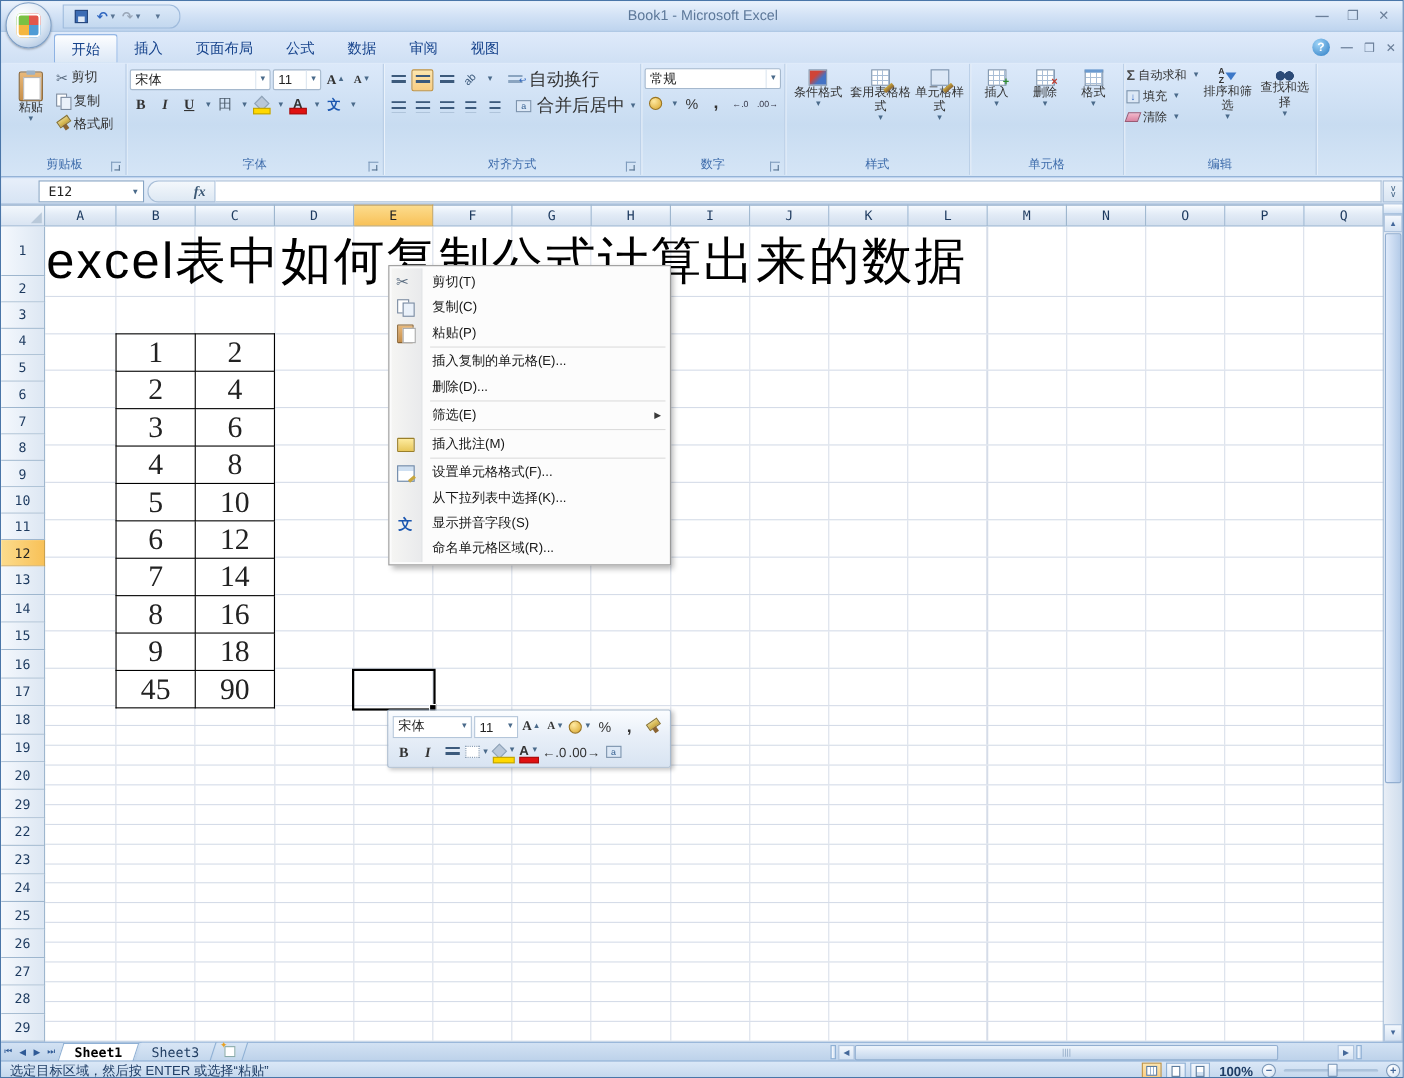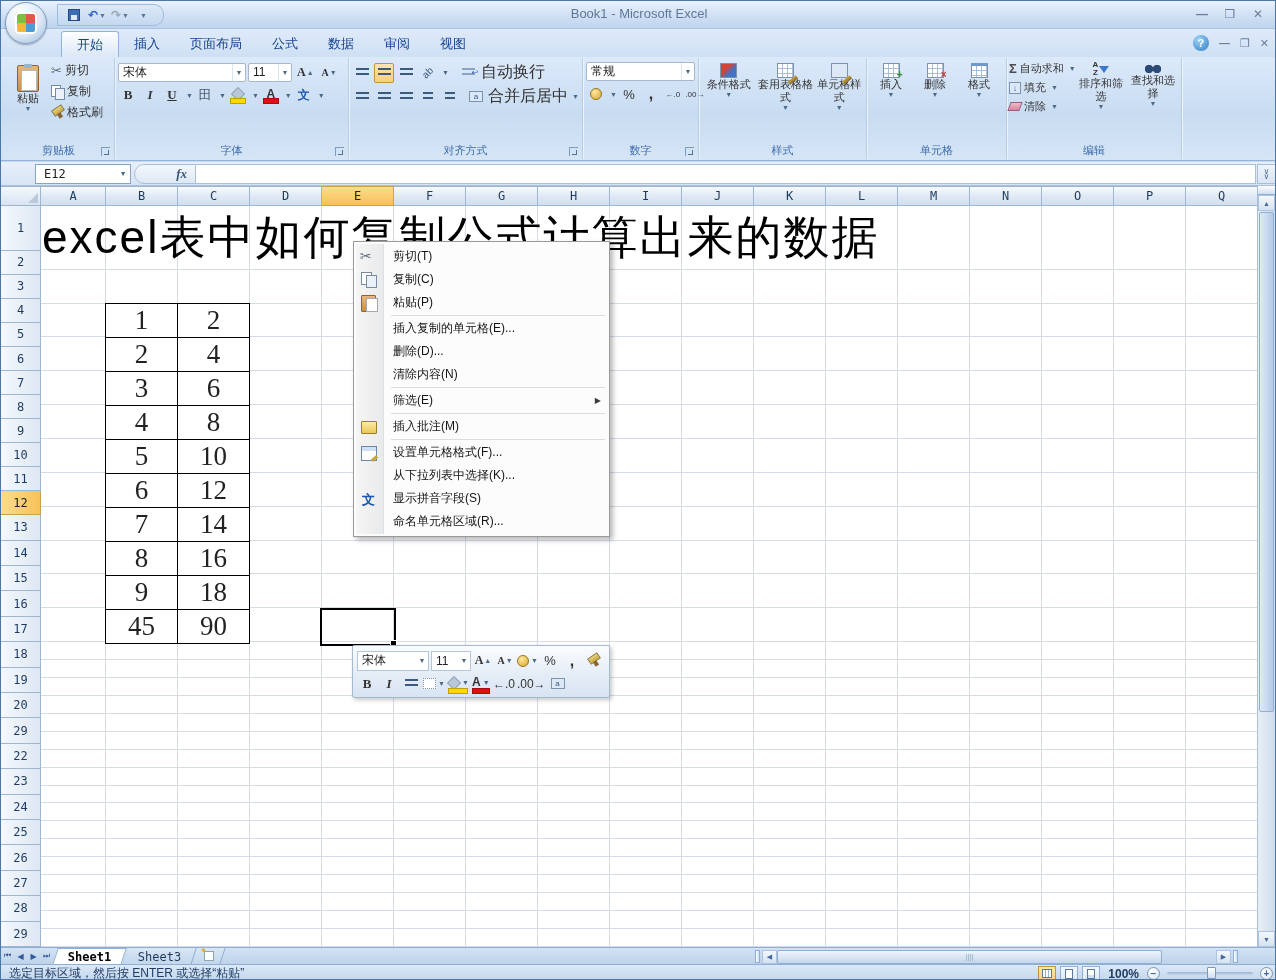--- a/index.html
+++ b/index.html
@@ -17,21 +17,21 @@
 .ic-save::after{content:"";position:absolute;left:2px;bottom:0;width:6px;height:5px;background:#dfe9f5}
 .ic-undo{color:#2f66c0;font-weight:bold}
 .ic-redo{color:#9aa7b8;font-weight:bold}
 .mini-dd{font-size:7px;color:#5a7594;margin-left:1px}
 #title{position:absolute;left:0;top:0;width:1276px;height:26px;line-height:26px;text-align:center;color:#5d7899;font-size:13px}
 .wctl{display:flex;gap:10px;position:absolute;right:10px;top:6px;z-index:5}
 .wctl span{width:18px;text-align:center;color:#6b7f99;font-weight:bold;font-size:12px;line-height:14px}
 
 
 #tabrow{position:absolute;left:0;top:28px;width:1276px;height:28px;background:linear-gradient(#dfeafa,#cfe0f4)}
-#rtabs{position:absolute;left:60px;bottom:0;display:flex;height:26px}
+#rtabs{position:absolute;left:48px;bottom:0;display:flex;height:26px}
 .rtab{padding:0 15px;line-height:26px;font-size:13px;color:#15428b}
 .rtab.active{background:linear-gradient(#fdfeff,#e8f0fa 60%,#dcE8f6);border:1px solid #8db2e3;border-bottom:none;border-radius:3px 3px 0 0}
 #ribctl{position:absolute;right:8px;top:6px;display:flex;gap:10px;align-items:center}
 #helpbtn{width:16px;height:16px;border-radius:50%;background:radial-gradient(circle at 35% 30%,#9fd4f7,#2c7cc4);color:#fff;font-size:11px;font-weight:bold;text-align:center;line-height:16px}
 #ribctl .g{color:#6b7f99;font-weight:bold;font-size:11px}
 
 
 #ribbon{position:absolute;left:0;top:56px;width:1276px;height:104px;background:linear-gradient(#dcE9fa,#c8dcf1 55%,#d5e5f6);border-bottom:1px solid #95b3d7;display:flex;padding:1px 2px}
 .grp{display:flex;flex-direction:column;border-right:1px solid #b9cee6;box-shadow:1px 0 0 #eaf2fb;padding:1px 2px 0 2px}
 .grp-body{flex:1;position:relative}
@@ -80,21 +80,21 @@
 
 #g-align{width:234px}
 .ic-lines{width:13px;height:10px;background:repeating-linear-gradient(#3c5a7c 0 2px,transparent 2px 5px)}
 .ic-orient{font-size:10px;color:#3c5a7c;transform:rotate(-45deg);display:inline-block}
 .ic-wrap{width:13px;height:10px;background:repeating-linear-gradient(#8aa4c0 0 2px,transparent 2px 5px);position:relative}
 .ic-wrap::after{content:"↩";position:absolute;right:-3px;top:0;font-size:8px;color:#2f66c0}
 .ic-merge{width:14px;height:11px;background:#dce8f6;border:1px solid #7c93ad;font-size:8px;color:#2f5a8c;display:flex;align-items:center;justify-content:center}
 .ic-merge::before{content:"a"}
 .lbl12{font-size:16px;color:#333;white-space:nowrap}
 
-#g-num{width:116px}
+#g-num{width:131px}
 .ic-coin{width:12px;height:12px;border-radius:50%;background:radial-gradient(circle at 35% 30%,#ffe9a0,#d9a62c);border:1px solid #9a7420}
 .ic-pct::before{content:"%";font-size:13px;color:#333}
 .ic-comma::before{content:",";font-size:16px;font-weight:bold;color:#333}
 .ic-incdec{font-size:8px;color:#334;letter-spacing:0;white-space:nowrap}
 
 #g-style{width:168px}#g-cell{width:140px}
 .ic-grid{width:17px;height:15px;border:1px solid #7c93ad;background:repeating-linear-gradient(to right,transparent 0 4px,#a9bed6 4px 5px),repeating-linear-gradient(to bottom,transparent 0 4px,#a9bed6 4px 5px),#fff;position:relative}
 .ic-grid.cf{background:linear-gradient(135deg,#d04437 0 35%,#4472c4 65% 100%),#fff}
 .ic-grid .ov{position:absolute;right:-4px;bottom:-4px;font-size:10px;font-weight:bold}
 .ov.plus{color:#2e8b2e}.ov.del{color:#c0392b}
@@ -766,25 +766,20 @@
         <div class="cm-row">
         <span class="cm-ic"></span>
         <span class="cm-label">插入复制的单元格(E)...</span>
         <span class="cm-arrow"></span>
       </div>
         <div class="cm-row">
         <span class="cm-ic"></span>
         <span class="cm-label">删除(D)...</span>
         <span class="cm-arrow"></span>
       </div>
-        <div class="cm-row">
-        <span class="cm-ic"></span>
-        <span class="cm-label">清除内容(N)</span>
-        <span class="cm-arrow"></span>
-      </div>
         <div class="cm-row sep">
         
         
         
       </div>
         <div class="cm-row arrow">
         <span class="cm-ic"></span>
         <span class="cm-label">筛选(E)</span>
         <span class="cm-arrow"></span>
       </div>

